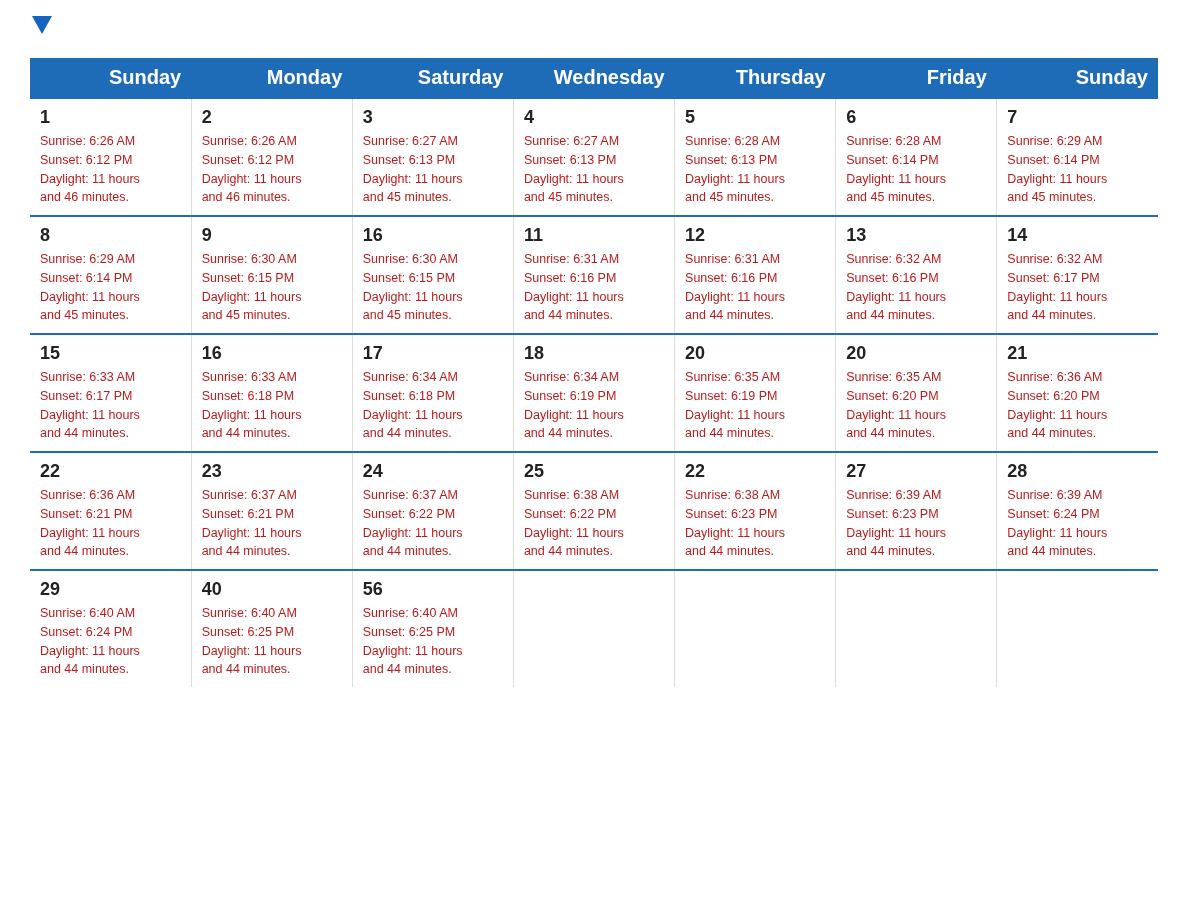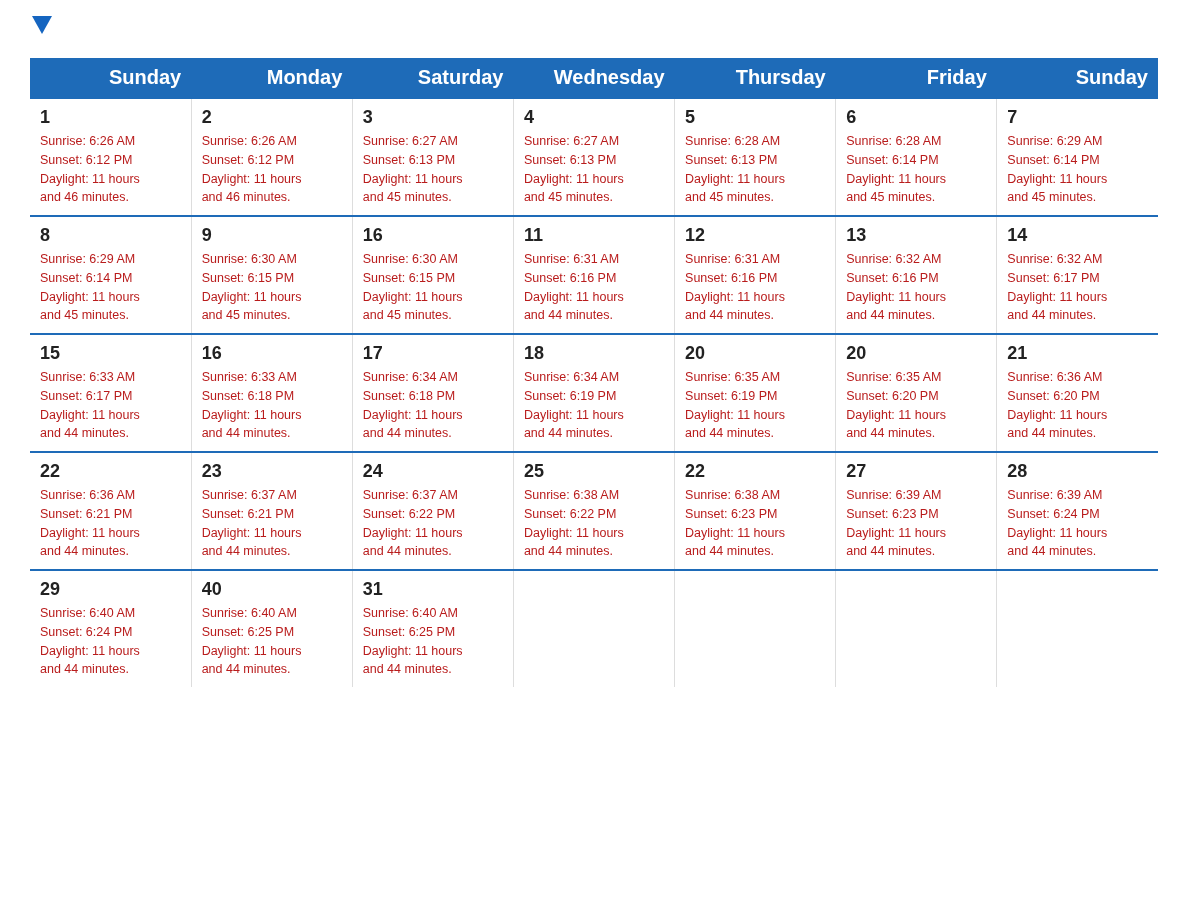--- a/index.html
+++ b/index.html
@@ -414,21 +414,21 @@
         <td>
           <span class="day-number">40</span>
           <div class="day-info">
             Sunrise: 6:40 AM<br>
             Sunset: 6:25 PM<br>
             Daylight: 11 hours<br>
             and 44 minutes.
           </div>
         </td>
         <td>
-          <span class="day-number">31</span>
+          <span class="day-number">56</span>
           <div class="day-info">
             Sunrise: 6:40 AM<br>
             Sunset: 6:25 PM<br>
             Daylight: 11 hours<br>
             and 44 minutes.
           </div>
         </td>
         <td class="empty-cell"></td>
         <td class="empty-cell"></td>
         <td class="empty-cell"></td>

